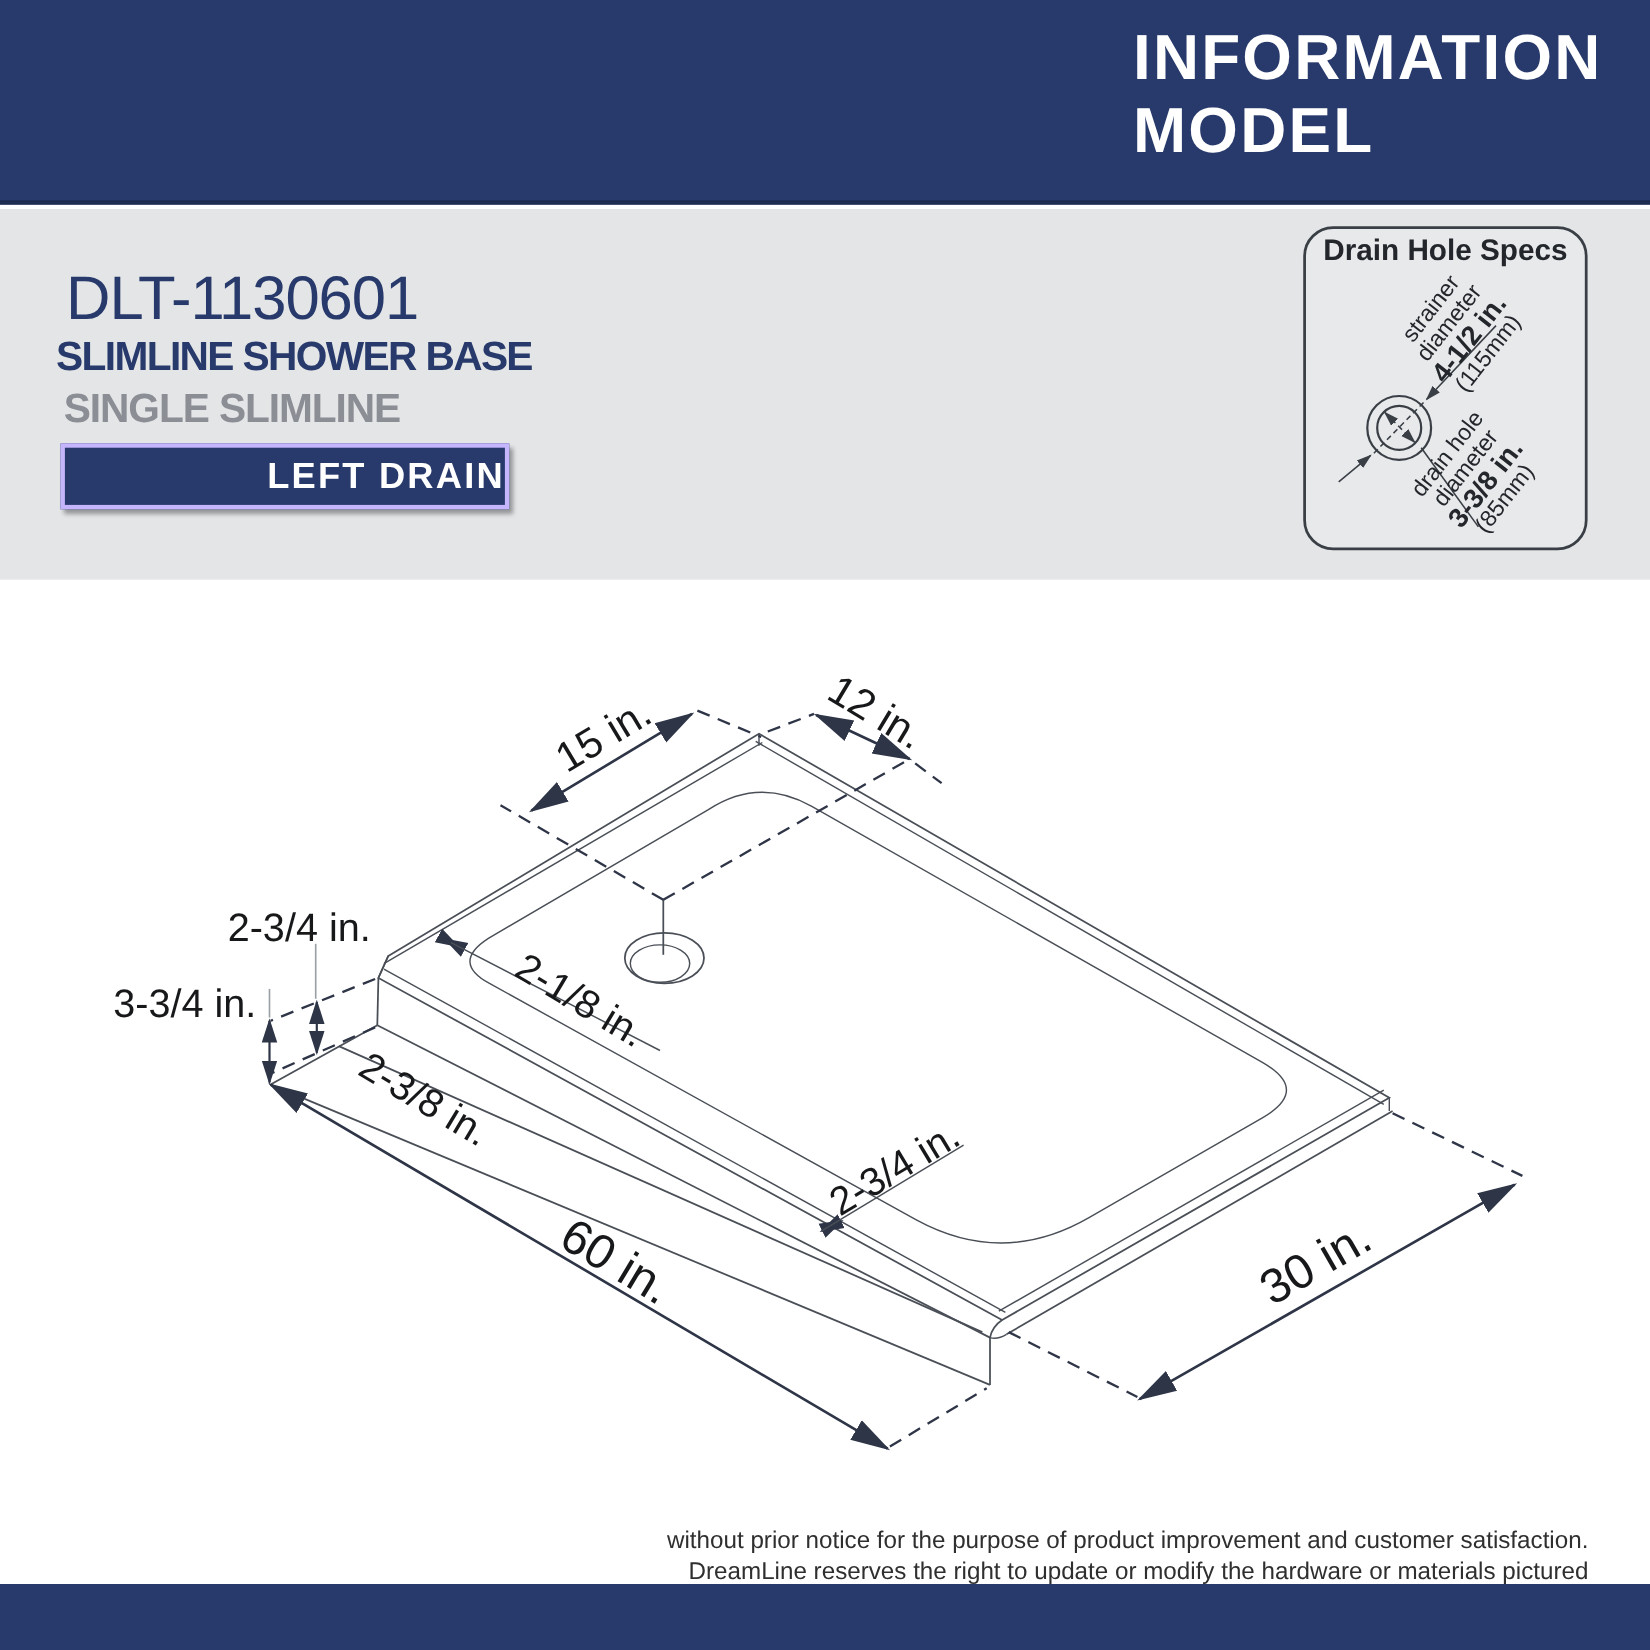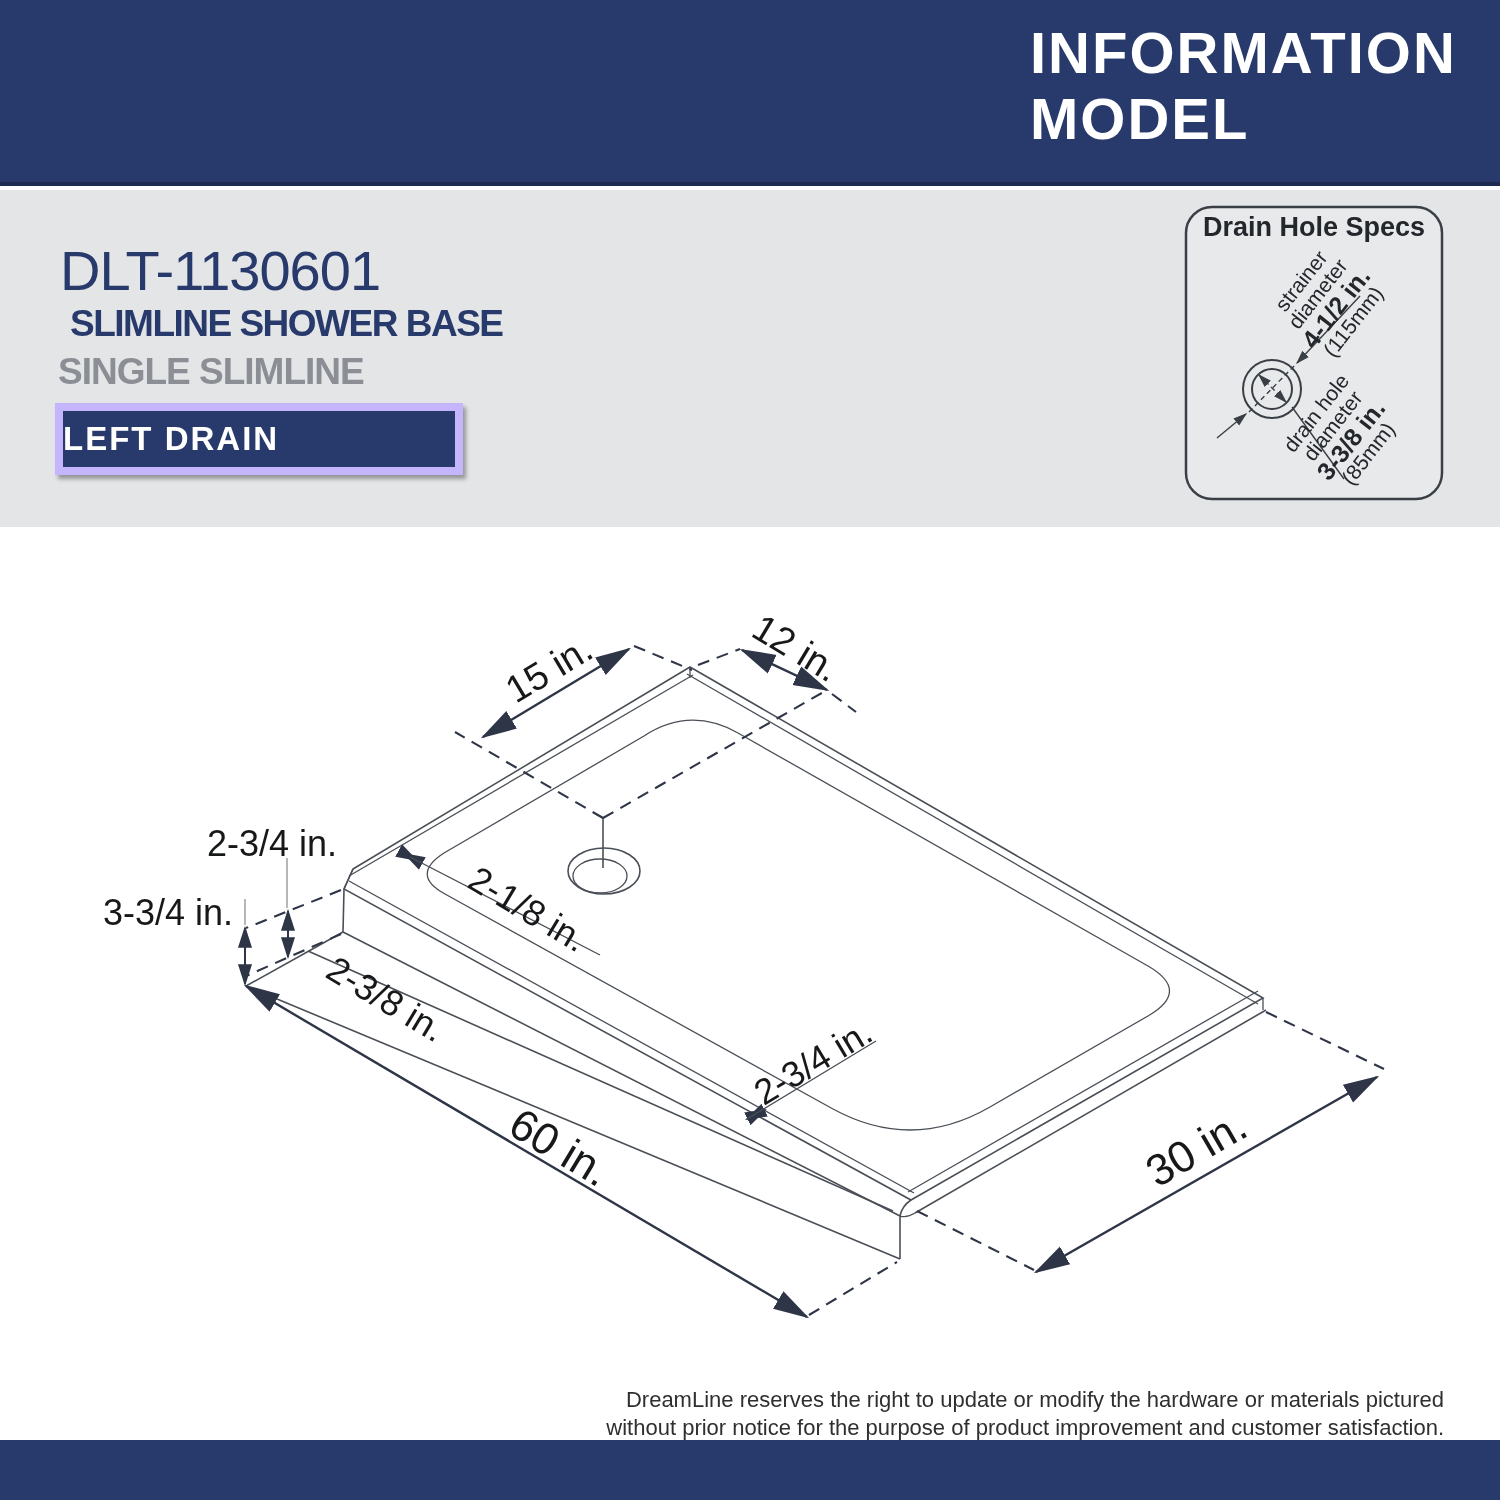--- a/index.html
+++ b/index.html
@@ -14,27 +14,27 @@
 
   .topbar{position:absolute;left:0;top:0;width:1500px;height:186px;
     background:var(--navy);border-bottom:4px solid var(--navy-dark);}
   .banner{position:absolute;left:1030px;top:20px;color:#fff;font-weight:bold;
     font-size:58px;line-height:66px;letter-spacing:2px;}
 
   .band{position:absolute;left:0;top:190px;width:1500px;height:337px;background:var(--band);}
 
   .model-no{position:absolute;left:60px;top:238px;color:var(--navy);
     font-weight:normal;font-size:56px;letter-spacing:-1px;}
-  .series{position:absolute;left:70px;top:303px;color:var(--navy);
+  .series{position:absolute;left:51px;top:303px;color:var(--navy);
     font-weight:bold;font-size:37px;letter-spacing:-1.5px;}
   .threshold{position:absolute;left:58px;top:351px;color:var(--muted);
     font-weight:bold;font-size:37px;letter-spacing:-1px;}
-  .drain-btn{position:absolute;left:55px;top:403px;width:408px;height:72px;
-    background:var(--navy);border:8px solid #c4b5fd;box-shadow:3px 4px 4px rgba(0,0,0,.35);
-    display:flex;align-items:center;justify-content:flex-start;}
+  .drain-btn{position:absolute;left:55px;top:403px;width:408px;height:60px;
+    background:var(--navy);border:4px solid #c4b5fd;box-shadow:3px 4px 4px rgba(0,0,0,.35);
+    display:flex;align-items:center;justify-content:flex-end;}
   .drain-btn span{color:#fff;font-weight:bold;font-size:33px;letter-spacing:2px;}
 
   .svg-layer{position:absolute;left:0;top:0;}
 
   .disclaimer{position:absolute;right:56px;top:1386px;width:900px;text-align:right;
     color:var(--disc);font-size:22px;line-height:28px;}
   .footbar{position:absolute;left:0;top:1440px;width:1500px;height:60px;background:var(--navy);}
 
   
   .geo{fill:none;stroke:var(--line);stroke-width:1.6px;}
@@ -172,18 +172,18 @@
       <g transform="rotate(-52 1342 433)">
         <text class="boxtext" x="1342" y="400" font-size="21" text-anchor="middle" dominant-baseline="central">drain hole</text>
         <text class="boxtext" x="1342" y="421" font-size="21" text-anchor="middle" dominant-baseline="central">diameter</text>
         <text class="boxtext" x="1342" y="444" font-size="25" font-weight="bold" text-anchor="middle" dominant-baseline="central">3-3/8 in.</text>
         <text class="boxtext" x="1342" y="466" font-size="21" text-anchor="middle" dominant-baseline="central">(85mm)</text>
       </g>
     </g>
   </svg>
 
   <div class="disclaimer">
+    <div>without prior notice for the purpose of product improvement and customer satisfaction.</div>
     <div>DreamLine reserves the right to update or modify the hardware or materials pictured</div>
-    <div>without prior notice for the purpose of product improvement and customer satisfaction.</div>
   </div>
   <div class="footbar"></div>
 
 </div>
 
 </body></html>

